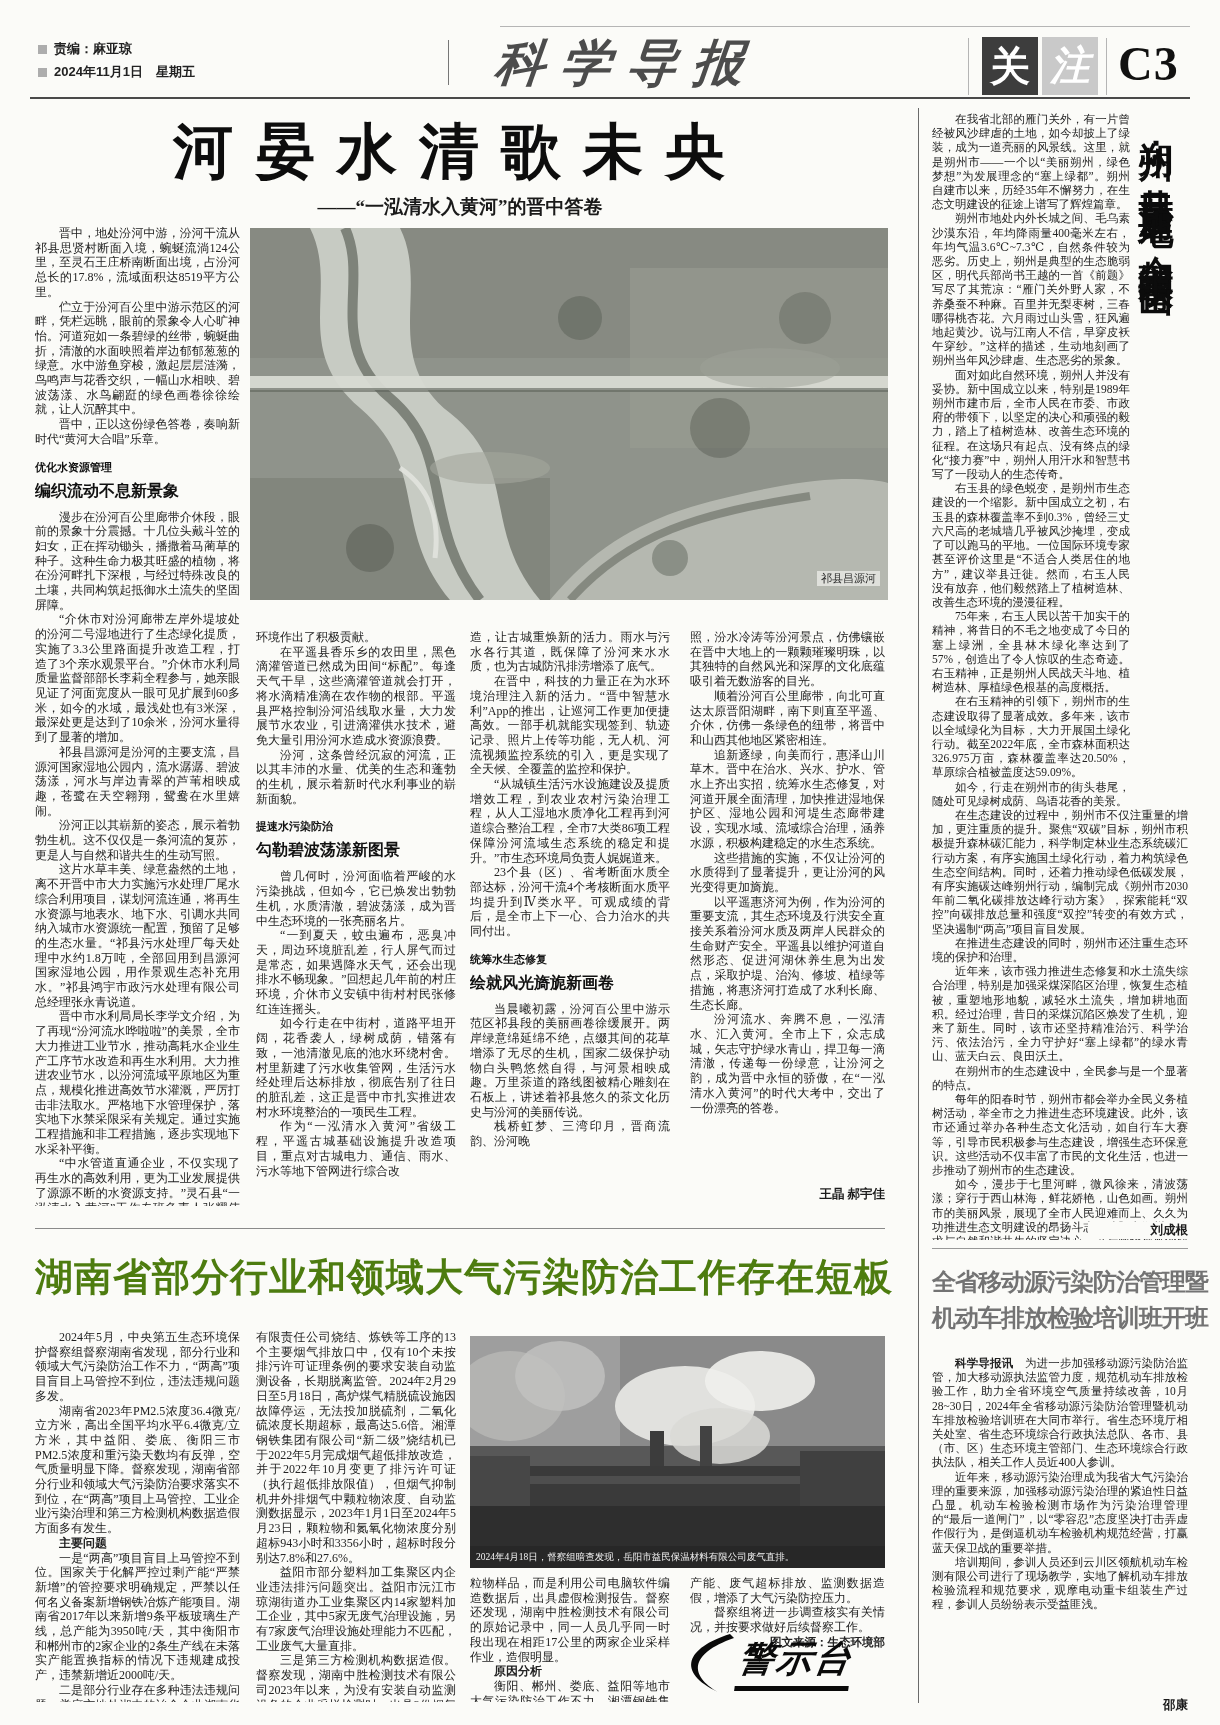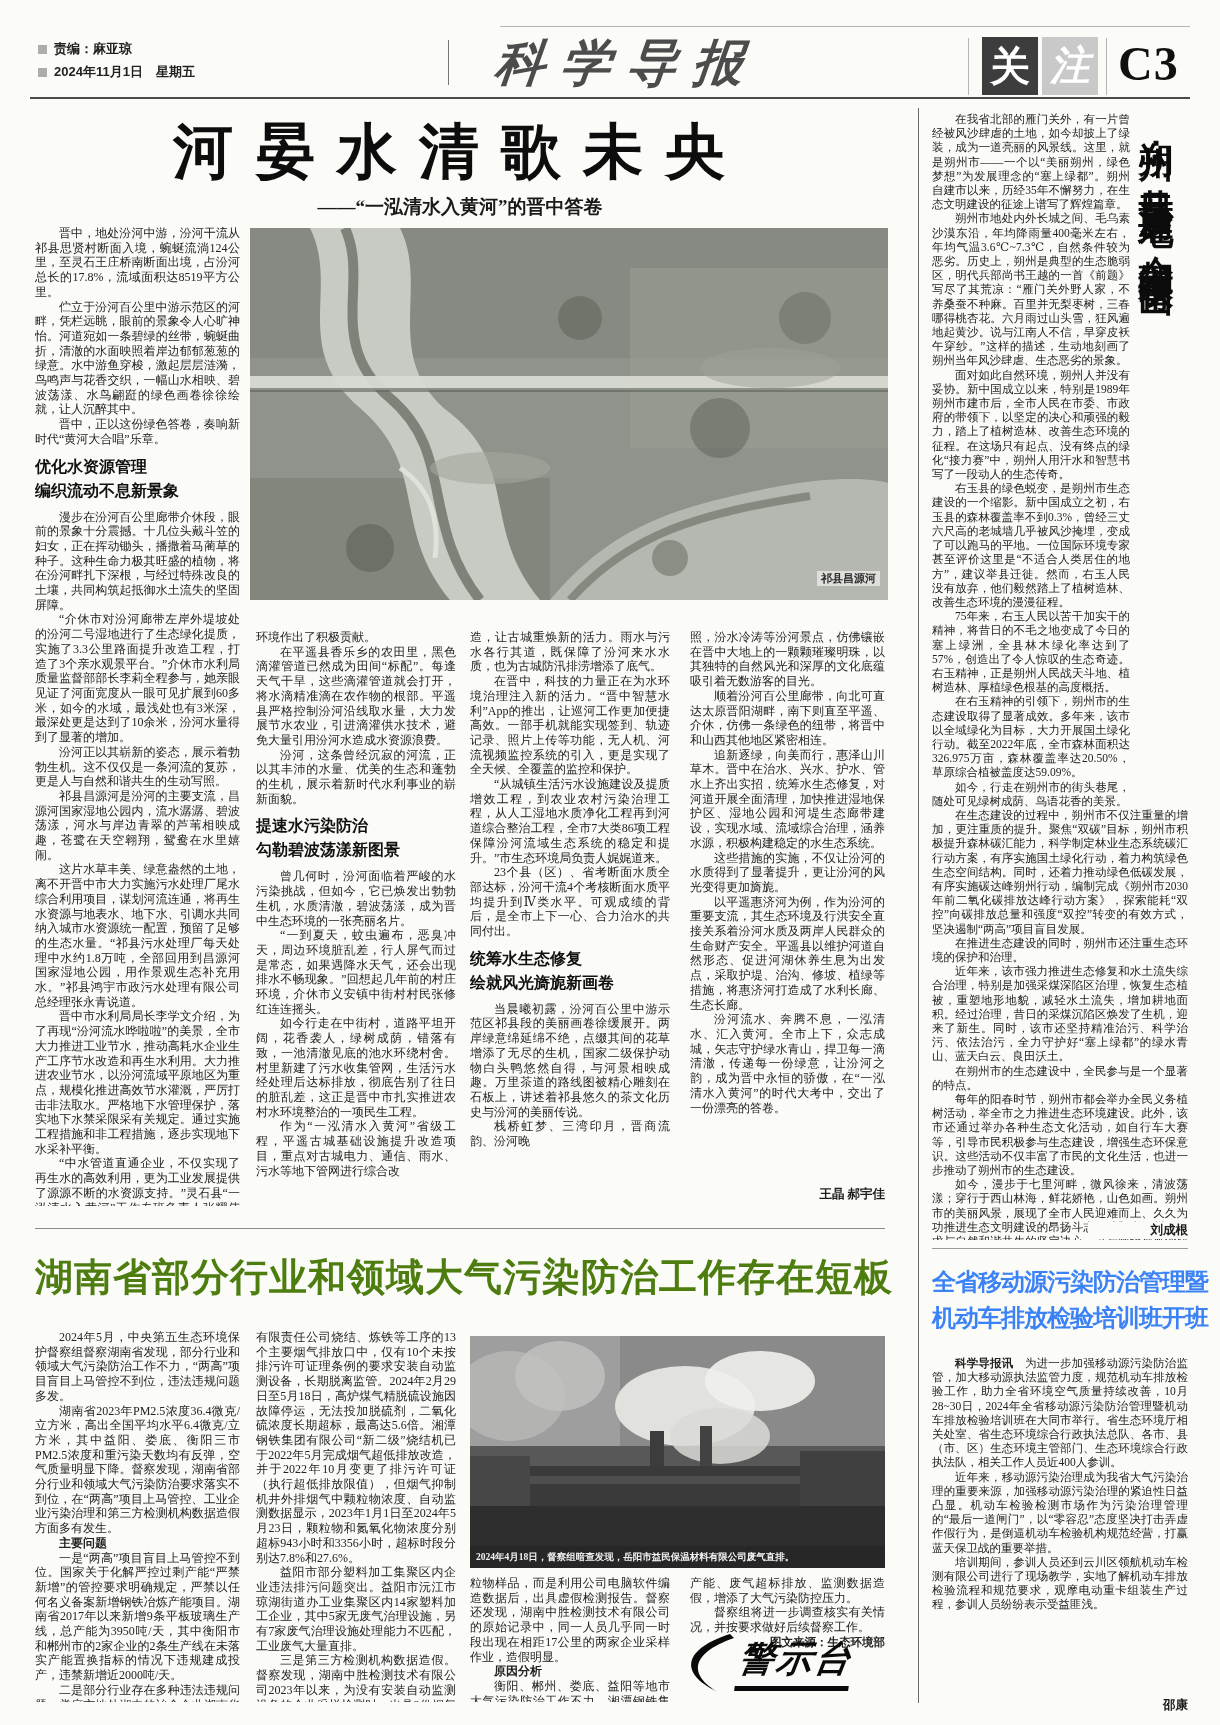--- a/index.html
+++ b/index.html
@@ -15,42 +15,42 @@
   .badge{position:absolute;width:56px;height:58px;text-align:center;line-height:58px;
          font-family:"Liberation Sans",sans-serif;font-weight:900;font-size:40px;color:#fff;}
   .pageno{position:absolute;font-family:"Liberation Serif",serif;font-weight:900;font-size:48px;color:#111;letter-spacing:1px;}
   
   .htitle{position:absolute;left:35px;width:850px;text-align:center;font-family:"Liberation Sans","DejaVu Sans",sans-serif;
           font-weight:900;font-size:60px;letter-spacing:22px;color:#0d0d0d;white-space:nowrap;}
   .hsub{position:absolute;left:35px;width:850px;text-align:center;font-size:19px;font-weight:bold;color:#1a1a1a;}
   .col{position:absolute;font-size:12px;line-height:14.7px;text-align:justify;overflow:hidden;color:#222;}
   .col p{margin:0;text-indent:2em;}
   .col p.cont{text-indent:0;}
-  .chead{font-family:"Liberation Sans",sans-serif;font-weight:bold;font-size:16px;line-height:22px;
+  .chead{font-family:"Liberation Sans",sans-serif;font-weight:bold;font-size:11px;line-height:22px;
          text-indent:0 !important;margin:9px 0 2px 0 !important;color:#111;}
   .chead2{font-family:"Liberation Sans",sans-serif;font-weight:bold;font-size:16px;line-height:22px;
           text-indent:0 !important;margin:0 0 8px 0 !important;color:#111;}
   .bsub{font-weight:bold;}
   .byline-abs{position:absolute;font-weight:bold;font-size:12.5px;text-align:right;}
   
-  .photo{position:absolute;overflow:hidden;background:#ef4444;font-weight:bold;}
+  .photo{position:absolute;overflow:hidden;background:#ef4444;}
   .photo-cap-main{position:absolute;font-size:11px;color:#2e2e2e;background:rgba(238,238,234,0.75);padding:0 4px;}
   .photo-cap-dark{position:absolute;left:0;right:0;bottom:0;height:22px;line-height:22px;background:rgba(30,30,30,0.45);
                   color:#f2f2f2;font-size:9.5px;padding:0 6px;white-space:nowrap;overflow:hidden;}
   
   .vtitle{position:absolute;writing-mode:vertical-rl;font-family:"Liberation Serif",serif;font-weight:900;
           font-size:35px;letter-spacing:4px;color:#0c0c0c;line-height:1;}
   .sidebody{position:absolute;font-size:11.5px;line-height:14.2px;text-align:justify;overflow:hidden;color:#222;}
   .sidebody p{margin:0;text-indent:2em;}
   .vspacer{float:right;width:58px;height:668px;}
   
   .htitle2{position:absolute;left:35px;width:850px;text-align:center;font-family:"Liberation Serif",serif;
            font-weight:900;font-size:38px;letter-spacing:1px;color:#4d7c0f;white-space:nowrap;}
   .ttitle{position:absolute;font-family:"Liberation Sans",sans-serif;font-weight:bold;font-size:24px;
-          letter-spacing:-1px;color:#3b82f6;white-space:nowrap;}
+          letter-spacing:-1px;color:#737373;white-space:nowrap;}
   .lead-bold{font-weight:bold;font-family:"Liberation Sans",sans-serif;}
   .credit{font-weight:bold;text-align:right;text-indent:0 !important;font-family:"Liberation Sans",sans-serif;font-size:11.5px;}
   
   .jst{position:absolute;display:flex;align-items:center;}
   .jst-text{font-family:"Liberation Sans",sans-serif;font-weight:900;font-style:italic;font-size:36px;color:#0a0a0a;
             letter-spacing:2px;border-bottom:5px solid #0a0a0a;padding-bottom:2px;transform:skewX(-8deg);}
 </style>
 </head>
 <body>
 
@@ -100,22 +100,22 @@
   </div>
 
   <div class="col" style="left:35px;top:226px;width:205px;height:980px;">
     <p>晋中，地处汾河中游，汾河干流从祁县思贤村断面入境，蜿蜒流淌124公里，至灵石王庄桥南断面出境，占汾河总长的17.8%，流域面积达8519平方公里。</p>
     <p>伫立于汾河百公里中游示范区的河畔，凭栏远眺，眼前的景象令人心旷神怡。河道宛如一条碧绿的丝带，蜿蜒曲折，清澈的水面映照着岸边郁郁葱葱的绿意。水中游鱼穿梭，激起层层涟漪，鸟鸣声与花香交织，一幅山水相映、碧波荡漾、水鸟翩跹的绿色画卷徐徐绘就，让人沉醉其中。</p>
     <p>晋中，正以这份绿色答卷，奏响新时代“黄河大合唱”乐章。</p>
     <p class="chead">优化水资源管理</p>
     <p class="chead2">编织流动不息新景象</p>
     <p>漫步在汾河百公里廊带介休段，眼前的景象十分震撼。十几位头戴斗笠的妇女，正在挥动锄头，播撒着马蔺草的种子。这种生命力极其旺盛的植物，将在汾河畔扎下深根，与经过特殊改良的土壤，共同构筑起抵御水土流失的坚固屏障。</p>
     <p>“介休市对汾河廊带左岸外堤坡处的汾河二号湿地进行了生态绿化提质，实施了3.3公里路面提升改造工程，打造了3个亲水观景平台。”介休市水利局质量监督部部长李莉全程参与，她亲眼见证了河面宽度从一眼可见扩展到60多米，如今的水域，最浅处也有3米深，最深处更是达到了10余米，汾河水量得到了显著的增加。</p>
+    <p>祁县昌源河是汾河的主要支流，昌源河国家湿地公园内，流水潺潺、碧波荡漾，河水与岸边青翠的芦苇相映成趣，苍鹭在天空翱翔，鸳鸯在水里嬉闹。</p>
     <p>汾河正以其崭新的姿态，展示着勃勃生机。这不仅仅是一条河流的复苏，更是人与自然和谐共生的生动写照。</p>
-    <p>祁县昌源河是汾河的主要支流，昌源河国家湿地公园内，流水潺潺、碧波荡漾，河水与岸边青翠的芦苇相映成趣，苍鹭在天空翱翔，鸳鸯在水里嬉闹。</p>
     <p>这片水草丰美、绿意盎然的土地，离不开晋中市大力实施污水处理厂尾水综合利用项目，谋划河流连通，将再生水资源与地表水、地下水、引调水共同纳入城市水资源统一配置，预留了足够的生态水量。“祁县污水处理厂每天处理中水约1.8万吨，全部回用到昌源河国家湿地公园，用作景观生态补充用水。”祁县鸿宇市政污水处理有限公司总经理张永青说道。</p>
     <p>晋中市水利局局长李学文介绍，为了再现“汾河流水哗啦啦”的美景，全市大力推进工业节水，推动高耗水企业生产工序节水改造和再生水利用。大力推进农业节水，以汾河流域平原地区为重点，规模化推进高效节水灌溉，严厉打击非法取水。严格地下水管理保护，落实地下水禁采限采有关规定。通过实施工程措施和非工程措施，逐步实现地下水采补平衡。</p>
     <p>“中水管道直通企业，不仅实现了再生水的高效利用，更为工业发展提供了源源不断的水资源支持。”灵石县“一泓清水入黄河”工作专班负责人张耀伟说道。灵石县不断探索完善再生水水权交易机制，锚定再生水“全收集、全处理、全利用、全交易”目标，先后开工建设了两渡产业园污水处理厂及配套管网、第一污水处理厂扩容工程，用“水权交易”这把钥匙，为工矿企业用水提供了全新的解决方案，为保护黄河流域的水资源</p>
   </div>
 
   <div class="col" style="left:256px;top:630px;width:200px;height:575px;">
     <p class="cont">环境作出了积极贡献。</p>
     <p>在平遥县香乐乡的农田里，黑色滴灌管道已然成为田间“标配”。每逢天气干旱，这些滴灌管道就会打开，将水滴精准滴在农作物的根部。平遥县严格控制汾河沿线取水量，大力发展节水农业，引进滴灌供水技术，避免大量引用汾河水造成水资源浪费。</p>
     <p>汾河，这条曾经沉寂的河流，正以其丰沛的水量、优美的生态和蓬勃的生机，展示着新时代水利事业的崭新面貌。</p>
     <p class="chead">提速水污染防治</p>

